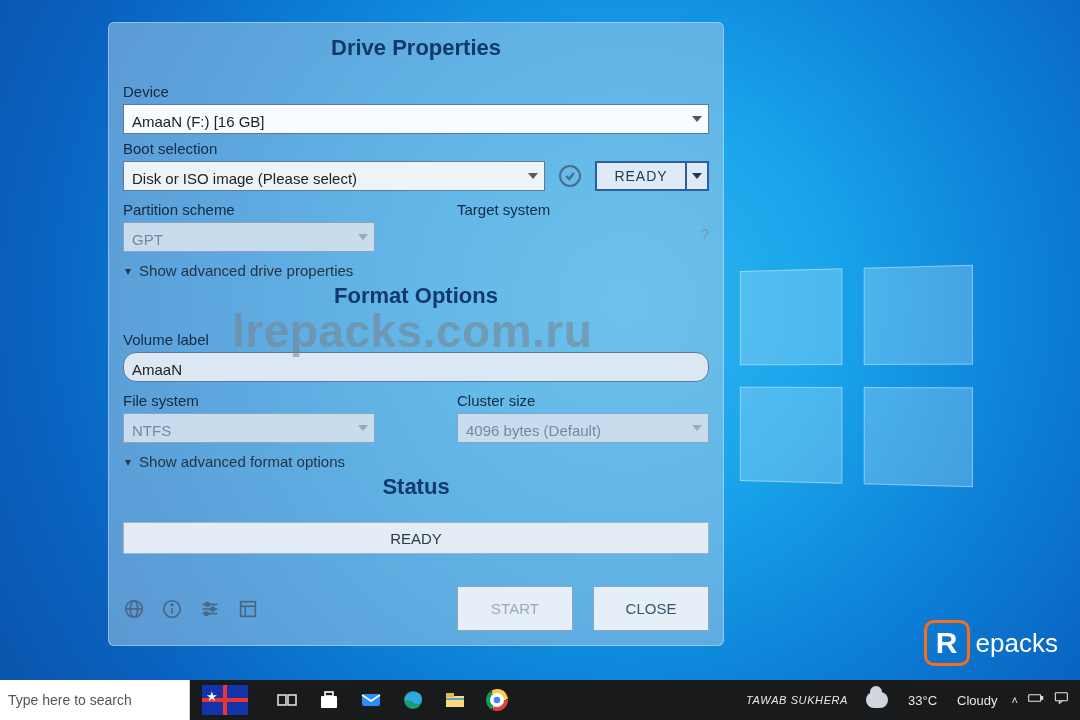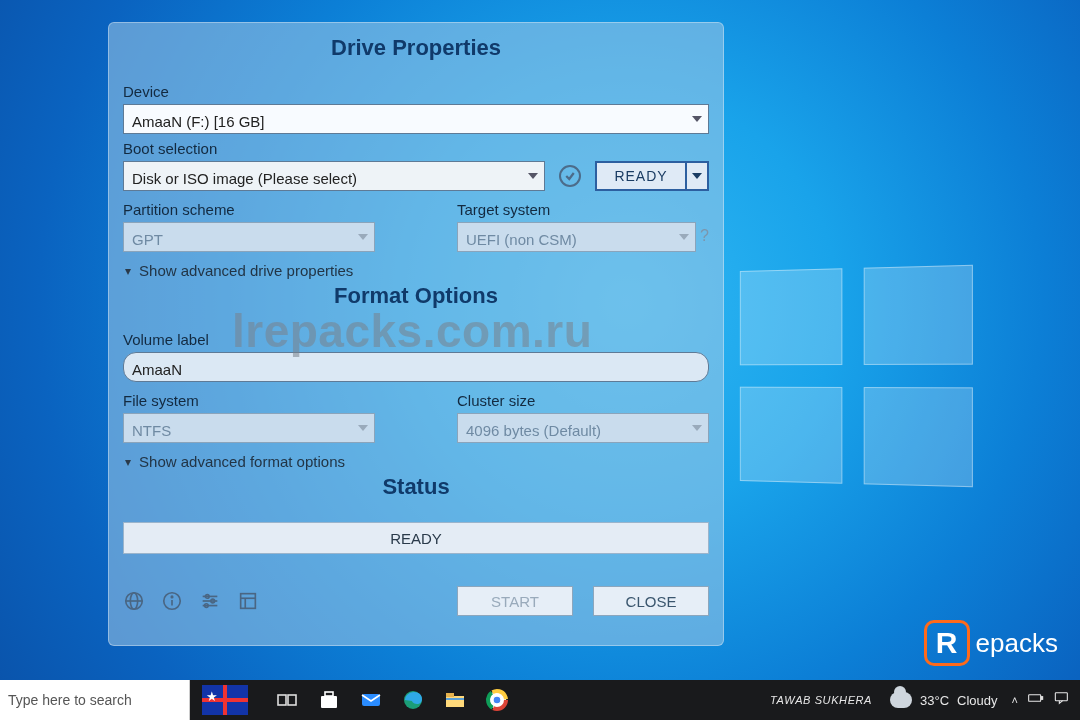--- a/index.html
+++ b/index.html
@@ -134,21 +134,21 @@
     color: #2a3a4a; font-size: 15px; margin-top: 6px;
   }
 
   
   .dlg-bottom { display: flex; align-items: center; margin-top: 32px; }
   .iconrow { display: flex; gap: 16px; }
   .iconrow .ic { width: 22px; height: 22px; display:flex;align-items:center;justify-content:center; color:#4a6683; }
   .iconrow .ic svg { width: 22px; height: 22px; stroke:#4a6683; fill:none; stroke-width:1.8; }
   .btnrow { margin-left: auto; display: flex; gap: 20px; }
   .btn {
-    width: 116px; height: 30px; border: 1px solid #8ca6bd; background: #e6eef7;
+    width: 116px; height: 45px; border: 1px solid #8ca6bd; background: #e6eef7;
     color: #3a566e; font-size: 15px; display:flex;align-items:center;justify-content:center;
   }
   .btn.disabled { color: #9ab; }
 
   
   .qmark { color:#7c96ad; font-size:16px; margin-left:4px; align-self: center; margin-top: 24px;}
 
   
   .taskbar {
     position: absolute; left:0; right:0; bottom:0; height: 40px;
@@ -173,21 +173,21 @@
   .flagslot .flag::after  { top:0;bottom:0;left:21px;width:4px; }
   .flagslot .flag .star { position:absolute; left:4px; top:4px; color:#fff; font-size:13px; }
 
   .tb-icons { display:flex; align-items:center; gap: 16px; padding: 0 14px; }
   .tb-icons .ti { width:26px;height:26px; display:flex;align-items:center;justify-content:center; }
   .tb-icons svg { width:24px;height:24px; }
 
   .tb-spacer { flex: 1; }
   .tb-user { font-size: 11px; letter-spacing: 0.6px; color:#e7e7e7; padding-right: 18px; display:flex;align-items:center;font-style:italic; }
 
-  .weather { display:flex; align-items:center; gap:8px; padding-right:14px; font-size:13px; }
+  .weather { display:flex; align-items:center; gap:20px; padding-right:14px; font-size:13px; }
   .weather .cloud { width:22px;height:16px; background:#cfd6dd; border-radius:10px; position:relative; }
   .weather .cloud::before { content:""; position:absolute; width:12px;height:12px;background:#cfd6dd;border-radius:50%; top:-6px; left:4px; }
 
   .tray { display:flex; align-items:center; gap:10px; padding-right:10px; }
   .tray svg { width:16px;height:16px; stroke:#e7e7e7; fill:none; stroke-width:1.6; }
   .tray .caret { font-size:11px; }
 
 </style>
 </head>
 <body>
@@ -246,24 +246,20 @@
       <div>
         <div class="field-label">Partition scheme</div>
         <div class="combo disabled">
           <span>GPT</span>
           <span class="chev"></span>
         </div>
       </div>
       <div style="display:flex;">
         <div style="flex:1;">
           <div class="field-label">Target system</div>
-          <div class="combo disabled">
-            <span>UEFI (non CSM)</span>
-            <span class="chev"></span>
-          </div>
         </div>
         <span class="qmark">?</span>
       </div>
     </div>
 
     <div class="expander">
       <span class="arrow">▾</span>
       <span class="lbl">Show advanced drive properties</span>
     </div>
 

